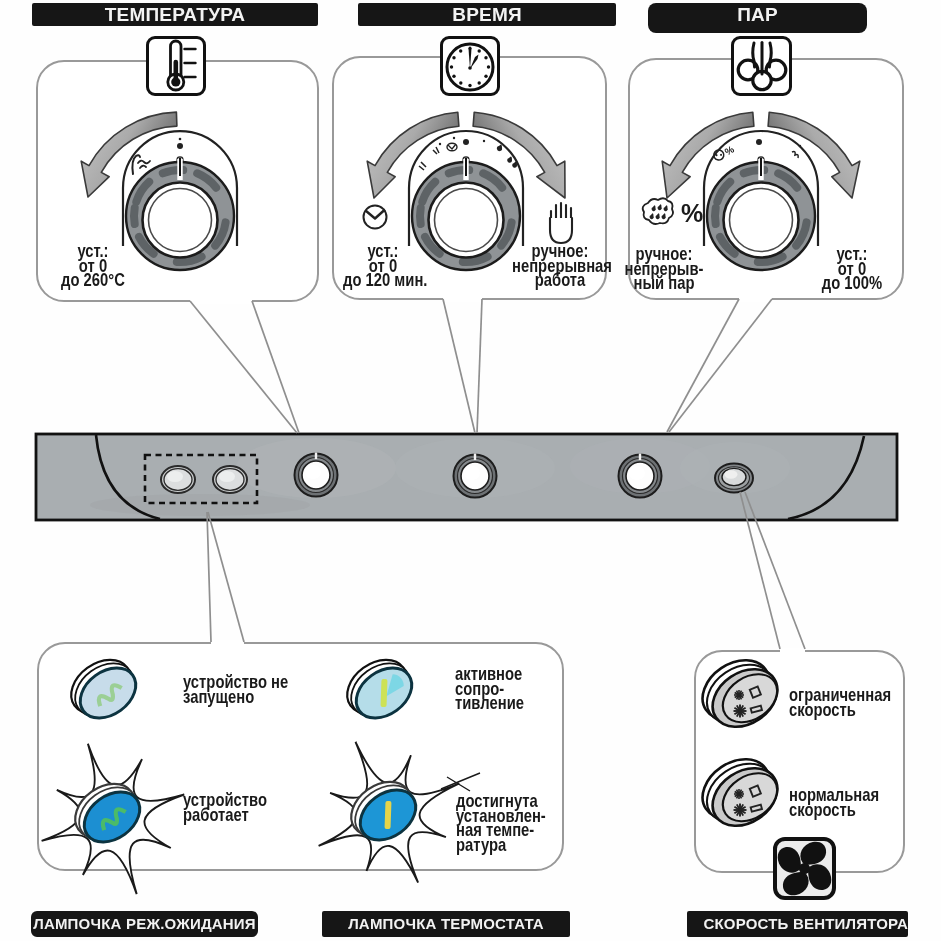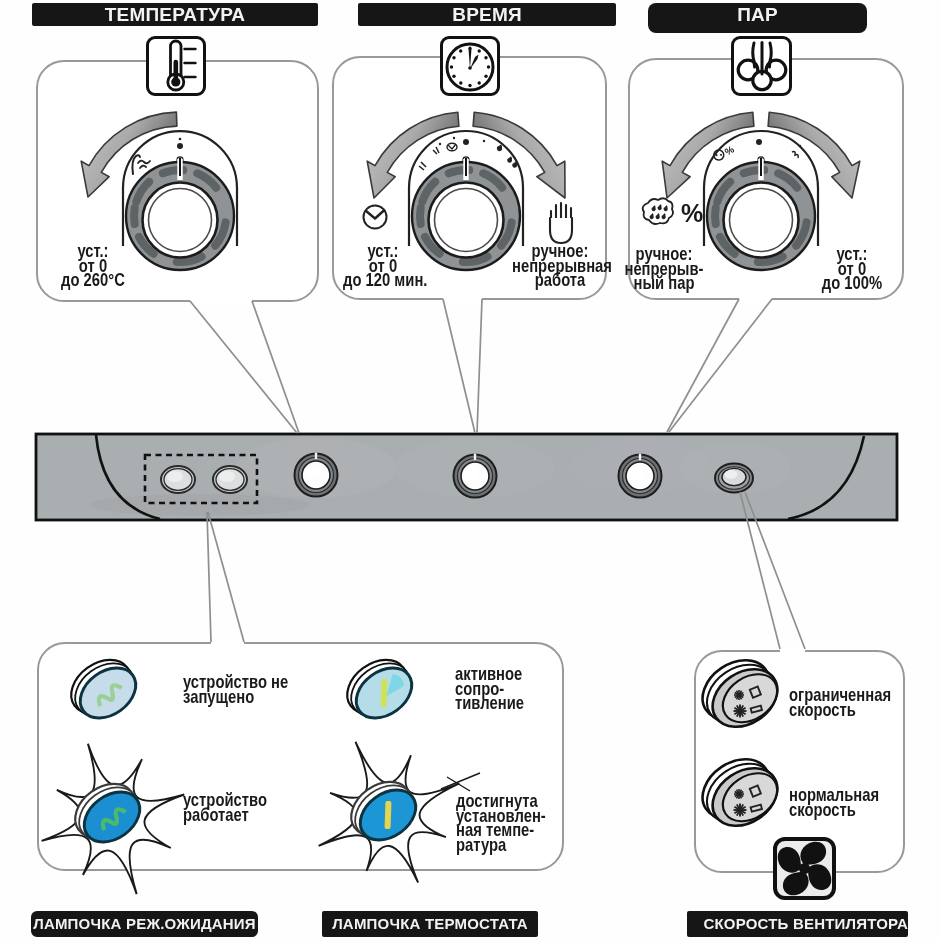--- a/index.html
+++ b/index.html
@@ -54,21 +54,21 @@
 <path d="M 31,6.5 L 31,38"></path>
 <path d="M 39,7 Q 41.5,17 39,25 L 38.4,31"></path>
 </g>
   </svg>
 <div style="position:absolute;left:37px;top:642px;width:523px;height:225px;border:2px solid #999;border-radius:28px;background:#fff"></div>
 <div style="position:absolute;left:694px;top:650px;width:207px;height:219px;border:2px solid #999;border-radius:28px;background:#fff"></div>
 <div style="position:absolute;left:211px;top:640px;width:33px;height:5px;background:#fff"></div>
 <div style="position:absolute;left:780px;top:648px;width:25px;height:5px;background:#fff"></div>
 <div style="position:absolute;left:773px;top:837px;width:55px;height:55px;border:4px solid #111;border-radius:12px;background:#ececec"></div>
 <div style="position:absolute;left:31px;top:911px;width:227px;height:26px;background:#161616;border-radius:6px;color:#f2f2f2;font-size:15px;font-weight:bold;text-align:center;line-height:26px;letter-spacing:0.2px;white-space:nowrap">ЛАМПОЧКА РЕЖ.ОЖИДАНИЯ</div>
-<div style="position:absolute;left:322px;top:911px;width:216px;height:26px;background:#161616;border-radius:2px;color:#f2f2f2;font-size:15px;font-weight:bold;text-align:center;line-height:26px;letter-spacing:0.2px;white-space:nowrap">ЛАМПОЧКА ТЕРМОСТАТА</div>
+<div style="position:absolute;left:322px;top:911px;width:248px;height:26px;background:#161616;border-radius:2px;color:#f2f2f2;font-size:15px;font-weight:bold;text-align:center;line-height:26px;letter-spacing:0.2px;white-space:nowrap">ЛАМПОЧКА ТЕРМОСТАТА</div>
 <div style="position:absolute;left:687px;top:911px;width:221px;height:26px;background:#161616;border-radius:2px;color:#f2f2f2;font-size:15px;font-weight:bold;text-align:right;line-height:26px;letter-spacing:0.2px;white-space:nowrap">СКОРОСТЬ ВЕНТИЛЯТОРА</div>
 <div style="position:absolute;left:48px;top:244px;width:90px;font-size:18.5px;font-weight:bold;line-height:14.6px;text-align:center;color:#1a1a1a;white-space:nowrap;letter-spacing:0px;transform:scaleX(0.8);transform-origin:center top">уст.:<br>от 0<br>до 260°C</div>
 <div style="position:absolute;left:333px;top:244px;width:100px;font-size:18.5px;font-weight:bold;line-height:14.6px;text-align:center;color:#1a1a1a;white-space:nowrap;letter-spacing:0px;transform:scaleX(0.8);transform-origin:center top">уст.:<br>от 0<br>до 120 мин.</div>
 <div style="position:absolute;left:500px;top:244px;width:120px;font-size:18.5px;font-weight:bold;line-height:14.6px;text-align:center;color:#1a1a1a;white-space:nowrap;letter-spacing:0px;transform:scaleX(0.8);transform-origin:center top">ручное:<br>непрерывная<br>работа</div>
 <div style="position:absolute;left:612px;top:247px;width:104px;font-size:18.5px;font-weight:bold;line-height:14.6px;text-align:center;color:#1a1a1a;white-space:nowrap;letter-spacing:0px;transform:scaleX(0.8);transform-origin:center top">ручное:<br>непрерыв-<br>ный пар</div>
 <div style="position:absolute;left:804px;top:247px;width:96px;font-size:18.5px;font-weight:bold;line-height:14.6px;text-align:center;color:#1a1a1a;white-space:nowrap;letter-spacing:0px;transform:scaleX(0.8);transform-origin:center top">уст.:<br>от 0<br>до 100%</div>
 <div style="position:absolute;left:183px;top:675px;width:130px;font-size:18.5px;font-weight:bold;line-height:14.6px;text-align:left;color:#1a1a1a;white-space:nowrap;letter-spacing:0px;transform:scaleX(0.8);transform-origin:left top">устройство не<br>запущено</div>
 <div style="position:absolute;left:183px;top:793px;width:120px;font-size:18.5px;font-weight:bold;line-height:14.6px;text-align:left;color:#1a1a1a;white-space:nowrap;letter-spacing:0px;transform:scaleX(0.8);transform-origin:left top">устройство<br>работает</div>
 <div style="position:absolute;left:455px;top:667px;width:110px;font-size:18.5px;font-weight:bold;line-height:14.6px;text-align:left;color:#1a1a1a;white-space:nowrap;letter-spacing:0px;transform:scaleX(0.8);transform-origin:left top">активное<br>сопро-<br>тивление</div>
 <div style="position:absolute;left:456px;top:794px;width:115px;font-size:18.5px;font-weight:bold;line-height:14.6px;text-align:left;color:#1a1a1a;white-space:nowrap;letter-spacing:0px;transform:scaleX(0.8);transform-origin:left top">достигнута<br>установлен-<br>ная темпе-<br>ратура</div>

